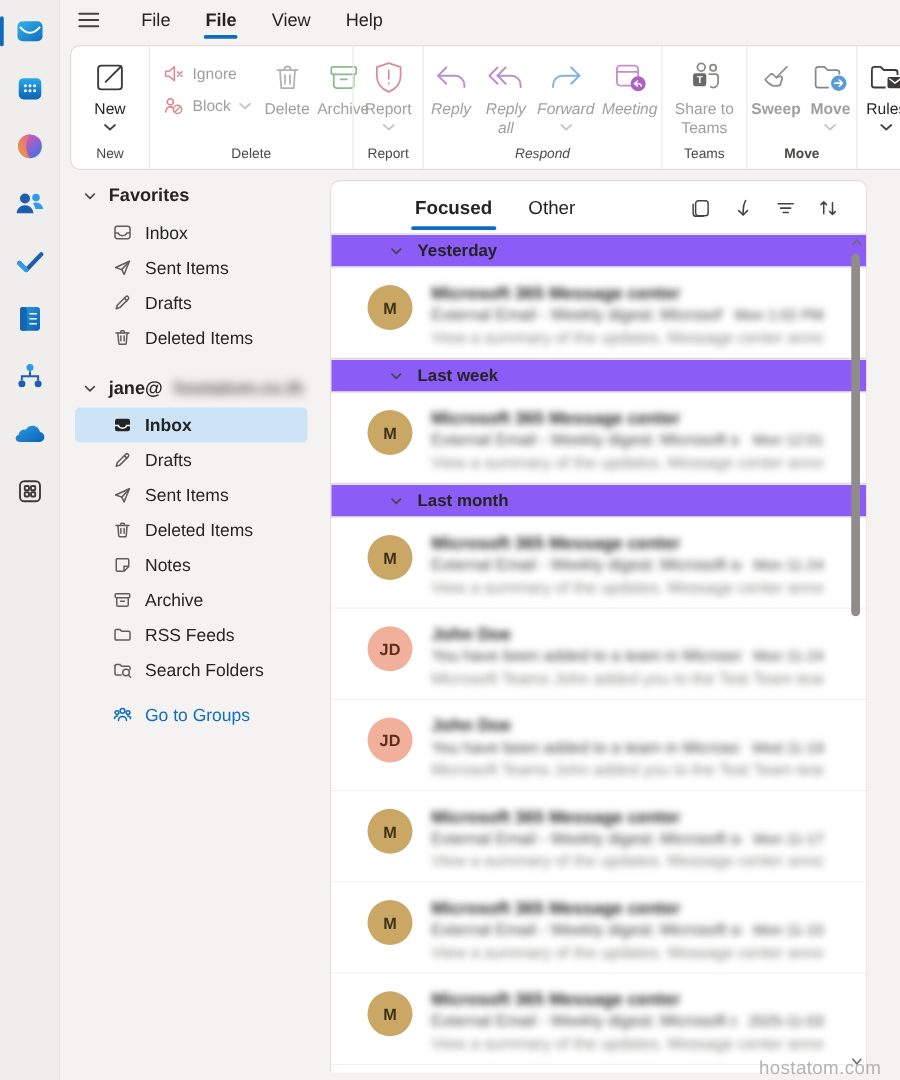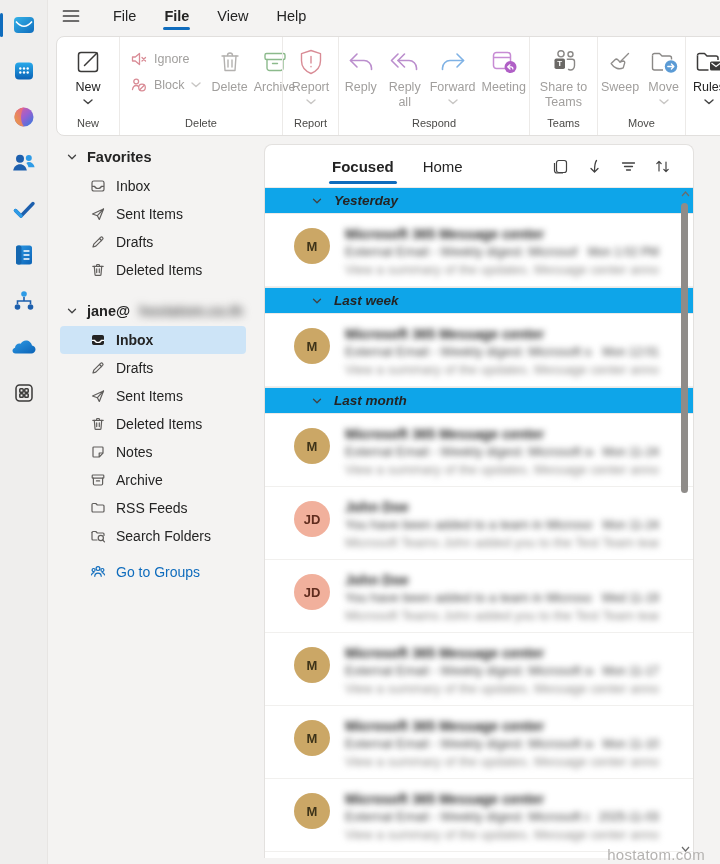--- a/index.html
+++ b/index.html
@@ -26,23 +26,23 @@
   .menu-item.active::after { content:""; position:absolute; left:8px; right:8px; bottom:0; height:3px; background:#0f6cbd; border-radius:2px; }
 
   
   .ribbon { position:absolute; left:56px; top:36px; width:702px; height:100px; background:#fff; border:1px solid #e1dfdd; border-radius:8px; display:flex; }
   .rgroup { position:relative; height:100%; display:flex; align-items:flex-start; padding-top:8px; }
   .rgroup + .rgroup { border-left:1px solid #eceae8; }
   .rcaption { position:absolute; bottom:6px; left:0; right:0; text-align:center; font-size:11px; color:#4a4947; }
   .g-new { width:62px; justify-content:center; }
   .g-delete { width:163px; }
   .g-report { width:56px; justify-content:center; }
-  .g-respond { width:191px; justify-content:center; }
+  .g-respond { width:191px; justify-content:center;font-style:italic; }
   .g-teams { width:68px; justify-content:center; }
-  .g-move { width:88px; justify-content:space-between; }
+  .g-move { width:88px; justify-content:space-between;font-weight:bold; }
   .g-rules { flex:1; }
   .btn-lg, .btn-md { display:flex; flex-direction:column; align-items:center; text-align:center; cursor:pointer; }
   .btn-lg { width:48px; }
   .bicon { height:34px; display:flex; align-items:center; justify-content:center; }
   .blabel { font-size:12.5px; line-height:15px; margin-top:1px; color:#242424; }
   .gray { color:#a19f9d; }
   .chev { margin-top:4px; color:#8a8886; }
   .chev.dark { color:#424242; }
   .chev.lite { color:#c8c6c4; }
   .small-stack { display:flex; flex-direction:column; gap:8px; padding:5px 8px 0 10px; }
@@ -71,21 +71,21 @@
   .blur4 { filter:blur(4px); color:#5a5a5a; }
 
   
   .card { position:absolute; left:264px; top:144px; width:430px; height:714px; background:#fff; border:1px solid #e3e1df; border-bottom:none; border-radius:8px 8px 0 0; overflow:hidden; }
   .tabs { position:relative; height:42px; display:flex; align-items:center; padding-left:66px; }
   .tab { position:relative; font-size:15px; margin-right:27px; padding:2px 1px; cursor:pointer; color:#242424; }
   .tab.active { font-weight:700; }
   .tab.active::after { content:""; position:absolute; left:-2px; right:-2px; bottom:-7px; height:3px; background:#0f6cbd; border-radius:2px; }
   .ticons { position:absolute; right:22px; top:0; height:42px; display:flex; align-items:center; gap:17px; color:#424242; }
   .ticon { cursor:pointer; display:flex; }
-  .ghead { height:27px; background:#0ea5e9; border-top:1px solid #eceae8; border-bottom:1px solid #eceae8; display:flex; align-items:center; padding-left:46px; cursor:pointer;font-style:italic; }
+  .ghead { height:27px; background:#8b5cf6; border-top:1px solid #eceae8; border-bottom:1px solid #eceae8; display:flex; align-items:center; padding-left:46px; cursor:pointer; }
   .ghead .chev-ic { color:#424242; display:flex; }
   .glabel { font-weight:700; font-size:13.5px; margin-left:11px; }
   .msg { height:73px; display:flex; padding:11px 34px 0 29px; border-bottom:1px solid #f1f0ee; background:#fff; cursor:pointer; }
   .avatar { width:36px; height:36px; border-radius:50%; display:flex; align-items:center; justify-content:center; font-size:13px; font-weight:700; flex:none; margin-top:3px; }
   .mbody { margin-left:15px; flex:1; min-width:0; }
   .msender { font-size:14px; font-weight:600; line-height:18px; white-space:nowrap; overflow:hidden; }
   .mline { display:flex; align-items:baseline; line-height:18px; }
   .msub { flex:1; font-size:13px; color:#424242; white-space:nowrap; overflow:hidden; }
   .mtime { font-size:12px; color:#424242; margin-left:10px; flex:none; }
   .mprev { font-size:13px; color:#8a8886; line-height:18px; white-space:nowrap; overflow:hidden; }
@@ -568,21 +568,21 @@
           <path d="M4.8 12.3c0-1.8 1.4-3.2 3.2-3.2s3.2 1.4 3.2 3.2"></path>
           <path d="M1.5 10.8c.3-1.3 1.2-2.1 2.4-2.1M14.5 10.8c-.3-1.3-1.2-2.1-2.4-2.1"></path>
         </svg>
       </span>
     <span>Go to Groups</span>
   </div>
 </div>
 
 <div class="card">
   <div class="tabs">
-    <span id="tab-slot"><span class="tab active">Focused</span><span class="tab">Home</span></span>
+    <span id="tab-slot"><span class="tab active">Focused</span><span class="tab">Other</span></span>
     <span class="ticons" id="ticon-slot">
         <span class="ticon">
           <svg width="17" height="17" viewBox="0 0 17 17" fill="none" stroke="currentColor" stroke-width="1.2">
             <rect x="4.5" y="2.5" width="10" height="12" rx="2.2"></rect>
             <path d="M2.5 5v7.5a2.5 2.5 0 0 0 2.5 2.5h6"></path>
           </svg>
         </span>
         <span class="ticon">
           <svg width="17" height="17" viewBox="0 0 17 17" fill="none" stroke="currentColor" stroke-width="1.3" stroke-linecap="round" stroke-linejoin="round">
             <path d="M10.5 2.5c-2 2.6-2 6.2-2 11"></path>

